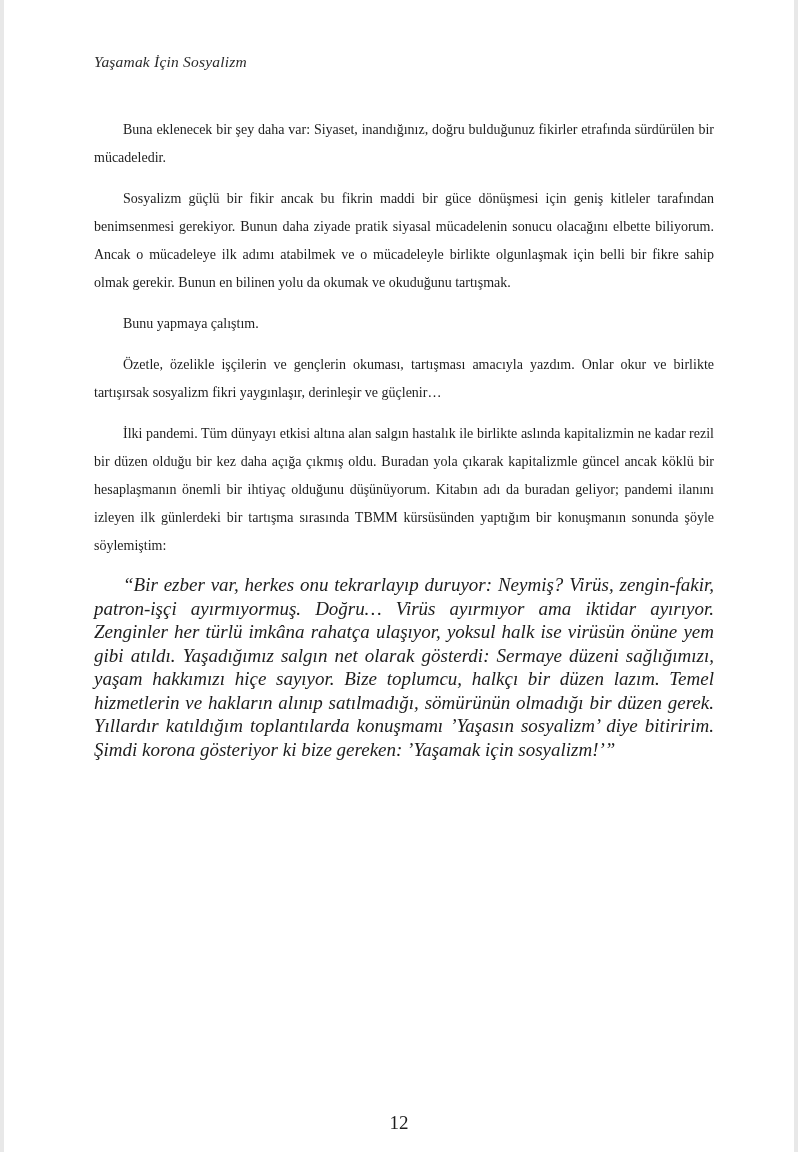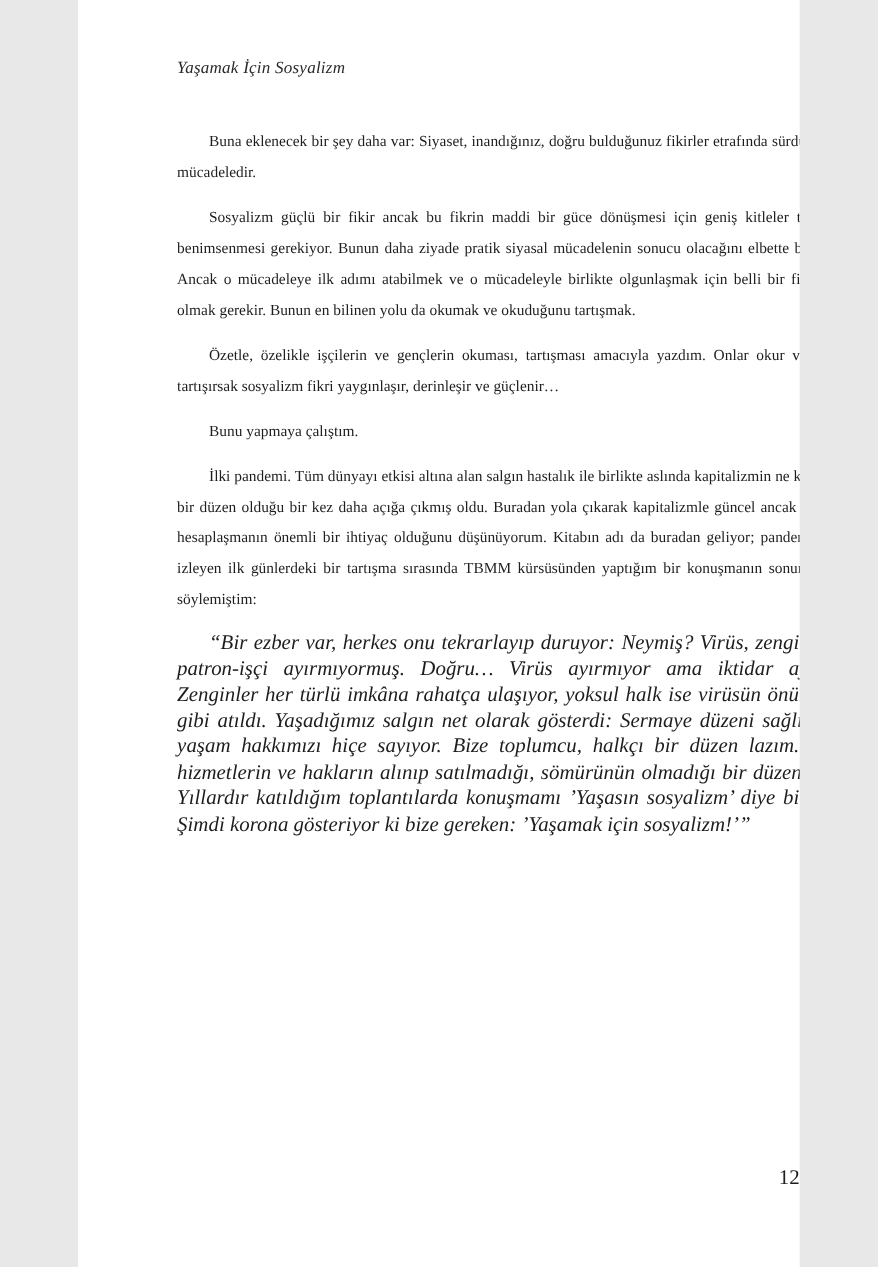--- a/index.html
+++ b/index.html
@@ -2,21 +2,21 @@
 <html lang="tr"><head>
 <meta charset="utf-8">
 <style>
   html, body {
     margin: 0;
     padding: 0;
     background: #e8e8e8;
   }
   .page {
     position: relative;
-    width: 656px;
+    width: 790px;
     height: 1152px;
     margin: 0 auto;
     background: #ffffff;
     box-sizing: border-box;
     padding: 52px 88px 0 90px;
     font-family: "Liberation Serif", "DejaVu Serif", serif;
     color: #1d1d1d;
     overflow: hidden;
   }
   .running-header {
@@ -41,37 +41,37 @@
     font-style: italic;
     font-size: 19px;
     line-height: 23.5px;
     margin-top: 7px;
     margin-bottom: 13px;
   }
   .page-number {
     position: absolute;
     left: 0;
     right: 0;
-    top: 1060px;
-    text-align: right;
+    top: 1112px;
+    text-align: center;
     font-size: 19px;
     color: #1d1d1d;
   }
 </style>
 </head>
 <body>
 
 <div class="page">
 
   <div class="running-header">Yaşamak İçin Sosyalizm</div>
 
   <div class="body-text">
     <p class="para">Buna eklenecek bir şey daha var: Siyaset, inandığınız, doğru bulduğunuz fikirler etrafında sürdürülen bir mücadeledir.</p>
     <p class="para">Sosyalizm güçlü bir fikir ancak bu fikrin maddi bir güce dönüşmesi için geniş kitleler tarafından benimsenmesi gerekiyor. Bunun daha ziyade pratik siyasal mücadelenin sonucu olacağını elbette biliyorum. Ancak o mücadeleye ilk adımı atabilmek ve o mücadeleyle birlikte olgunlaşmak için belli bir fikre sahip olmak gerekir. Bunun en bilinen yolu da okumak ve okuduğunu tartışmak.</p>
+    <p class="para">Bunu yapmaya çalıştım.</p>
     <p class="para">Özetle, özelikle işçilerin ve gençlerin okuması, tartışması amacıyla yazdım. Onlar okur ve birlikte tartışırsak sosyalizm fikri yaygınlaşır, derinleşir ve güçlenir…</p>
-    <p class="para">Bunu yapmaya çalıştım.</p>
     <p class="para">İlki pandemi. Tüm dünyayı etkisi altına alan salgın hastalık ile birlikte aslında kapitalizmin ne kadar rezil bir düzen olduğu bir kez daha açığa çıkmış oldu. Buradan yola çıkarak kapitalizmle güncel ancak köklü bir hesaplaşmanın önemli bir ihtiyaç olduğunu düşünüyorum. Kitabın adı da buradan geliyor; pandemi ilanını izleyen ilk günlerdeki bir tartışma sırasında TBMM kürsüsünden yaptığım bir konuşmanın sonunda şöyle söylemiştim:</p>
     <p class="para quote">“Bir ezber var, herkes onu tekrarlayıp duruyor: Neymiş? Virüs, zengin-fakir, patron-işçi ayırmıyormuş. Doğru… Virüs ayırmıyor ama iktidar ayırıyor. Zenginler her türlü imkâna rahatça ulaşıyor, yoksul halk ise virüsün önüne yem gibi atıldı. Yaşadığımız salgın net olarak gösterdi: Sermaye düzeni sağlığımızı, yaşam hakkımızı hiçe sayıyor. Bize toplumcu, halkçı bir düzen lazım. Temel hizmetlerin ve hakların alınıp satılmadığı, sömürünün olmadığı bir düzen gerek. Yıllardır katıldığım toplantılarda konuşmamı ’Yaşasın sosyalizm’ diye bitiririm. Şimdi korona gösteriyor ki bize gereken: ’Yaşamak için sosyalizm!’”</p>
   </div>
 
   <div class="page-number">12</div>
 
 </div>
 
 </body></html>

